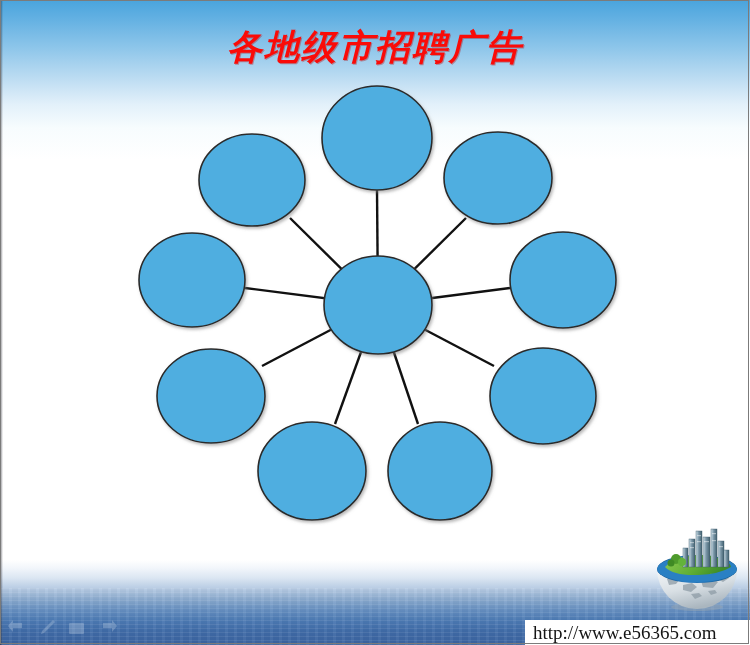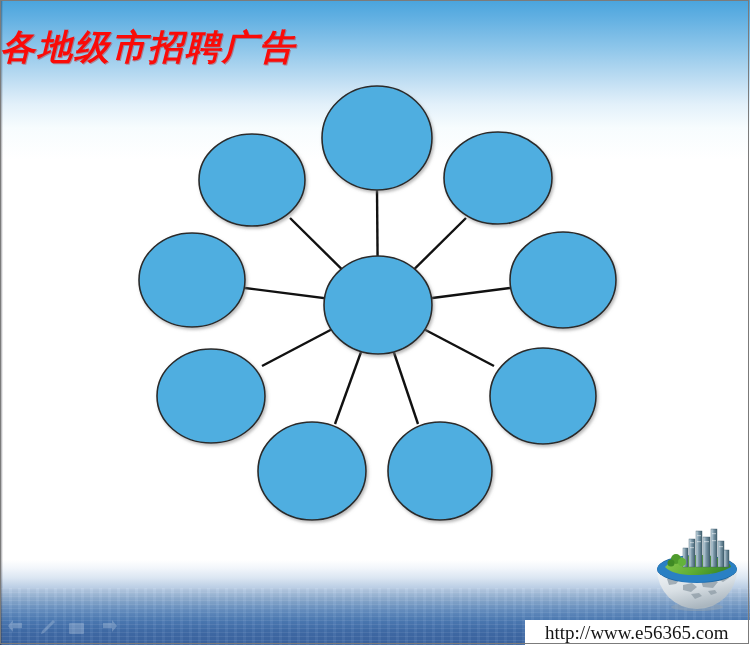--- a/index.html
+++ b/index.html
@@ -88,20 +88,21 @@
     width: 3px; height: 645px;
     background: linear-gradient(to right, rgba(20,20,30,0.55), rgba(20,20,30,0));
     pointer-events: none;
   }
 
   
   .title {
     position: absolute;
     left: 0; top: 26px;
     width: 750px;
+    text-align: center;
     color: #fa0b08;
     font-family: "DejaVu Sans", "Liberation Sans", sans-serif;
     font-size: 35px;
     font-weight: bold;
     font-style: italic;
     letter-spacing: 2px;
     line-height: 42px;
     text-shadow: 1px 1px 0 rgba(180,0,0,0.35);
     white-space: nowrap;
   }
@@ -143,21 +144,21 @@
     position: absolute;
     left: 525px;
     top: 620px;
     width: 225px;
     height: 25px;
     background: #ffffff;
     color: #141414;
     font-family: "Liberation Serif", "DejaVu Serif", serif;
     font-size: 19px;
     line-height: 25px;
-    padding-left: 20px;
+    padding-left: 8px;
     box-sizing: border-box;
     white-space: nowrap;
   }
 </style>
 </head>
 <body>
 
 <div class="slide">
 
   <div class="bg-sky"></div>

